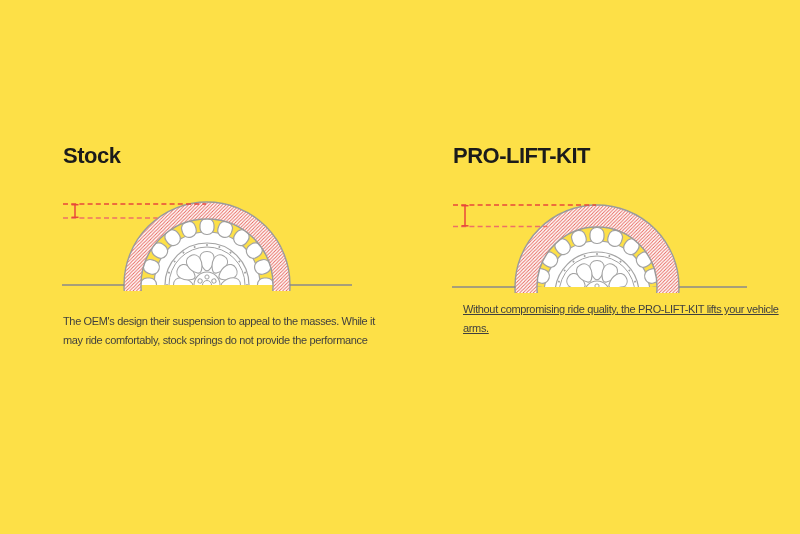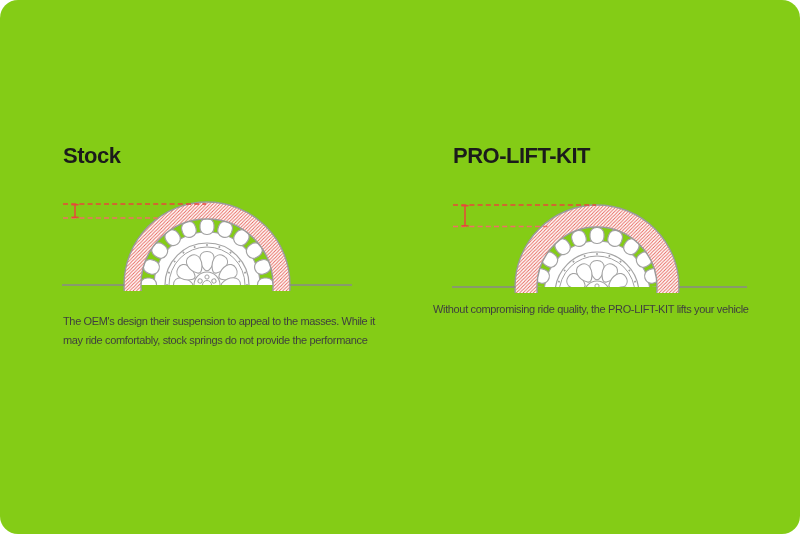--- a/index.html
+++ b/index.html
@@ -2,36 +2,36 @@
 <html><head>
 <meta charset="utf-8">
 <style>
   html,body{
     margin:0; padding:0;
     width:800px; height:534px;
     background:#ffffff;
     overflow:hidden;
     font-family:"Liberation Sans", sans-serif;
   }
-  .stage{ position:relative; width:800px; height:534px; background:#84cc16;border-radius:18px; }
+  .stage{ position:relative; width:800px; height:534px; background:#fde047; }
   .diagram-svg{ position:absolute; left:0; top:0; }
   .col-heading{
     position:absolute; top:143px;
     font-size:22px; font-weight:700; color:#1b1b1b;
     letter-spacing:-0.5px; white-space:nowrap;
   }
   .col-heading.left{ left:63px; }
   .col-heading.right{ left:453px; }
   .col-desc{
     position:absolute; top:300px;
     font-size:11px; line-height:19px; letter-spacing:-0.35px;
     color:#3f3f3f; white-space:nowrap;
   }
   .col-desc.left{ left:63px;margin-top:12px; }
-  .col-desc.right{ left:433px; }
+  .col-desc.right{ left:463px;text-decoration:underline; }
   .desc-line{ height:19px; }
 </style>
 </head>
 <body>
 
 <div class="stage">
 
   <svg class="diagram-svg" width="800" height="534" viewBox="0 0 800 534">
     <defs>
 
@@ -184,15 +184,16 @@
 
   <div class="col-heading right">PRO-LIFT-KIT</div>
 
   <div class="col-desc left">
     <div class="desc-line">The OEM's design their suspension to appeal to the masses. While it</div>
     <div class="desc-line">may ride comfortably, stock springs do not provide the performance</div>
   </div>
 
   <div class="col-desc right">
     <div class="desc-line">Without compromising ride quality, the PRO-LIFT-KIT lifts your vehicle</div>
+    <div class="desc-line">arms.</div>
   </div>
 
 </div>
 
 </body></html>

